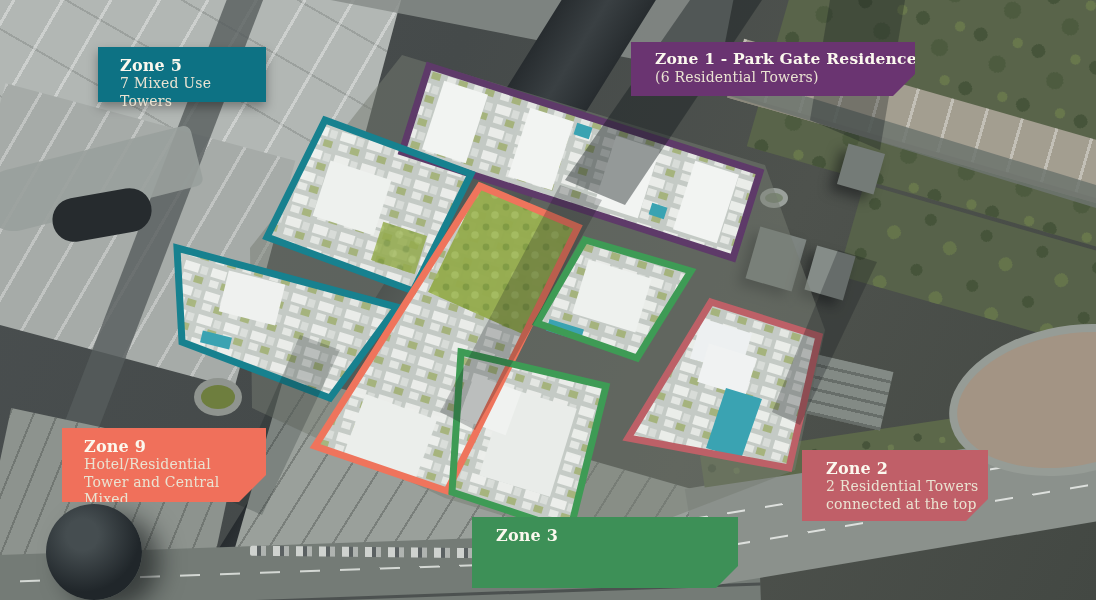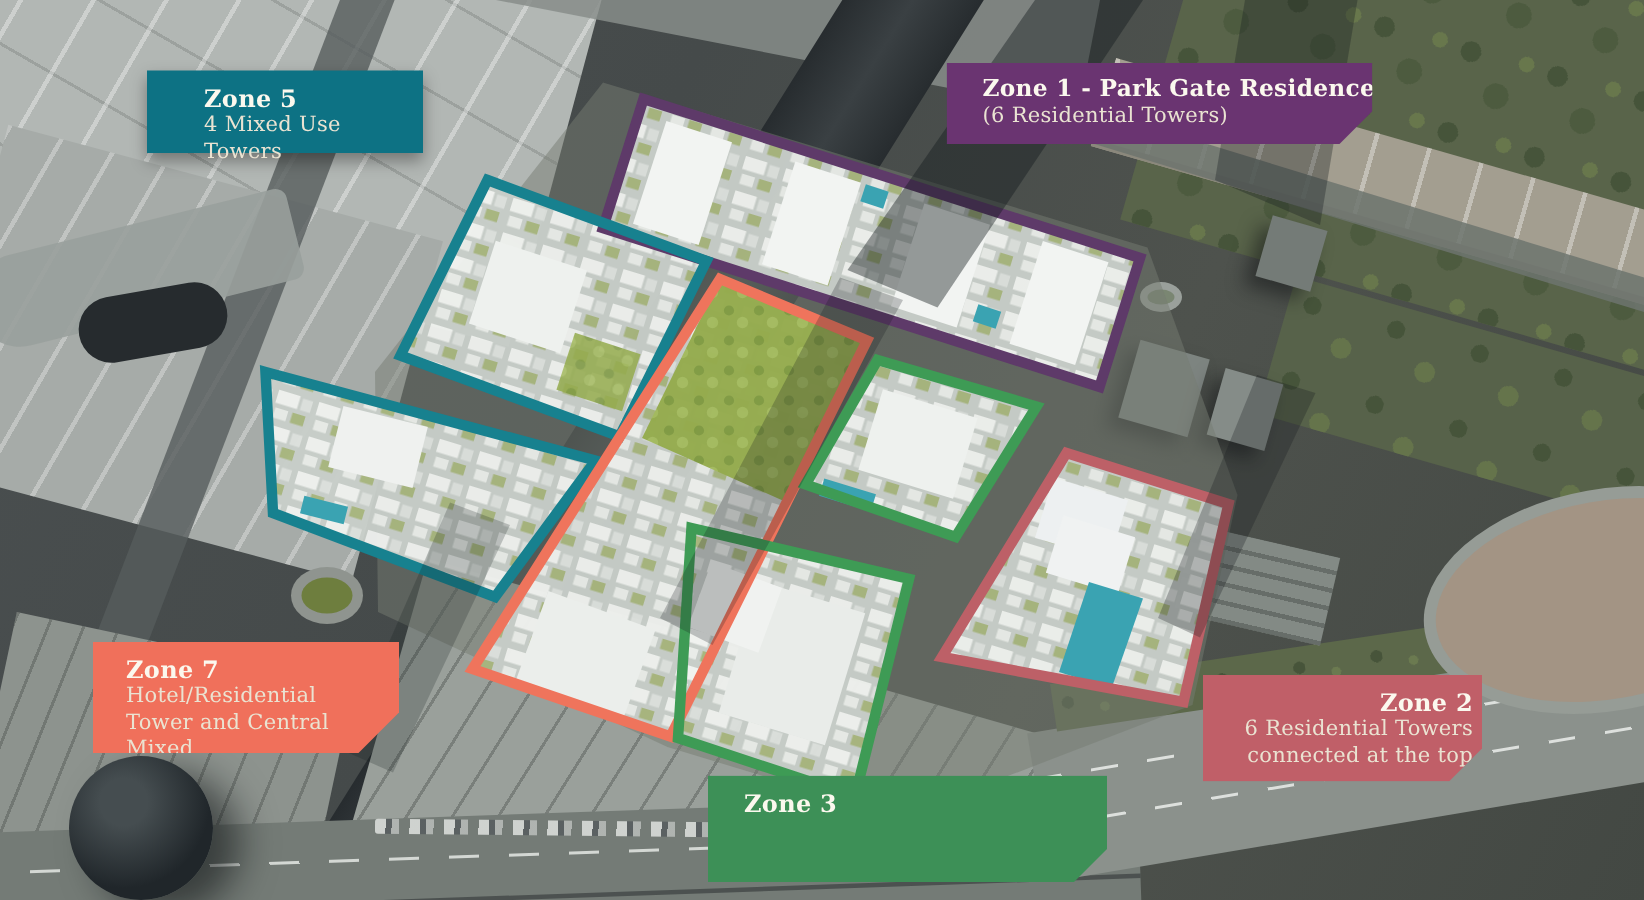--- a/index.html
+++ b/index.html
@@ -70,25 +70,25 @@
             background:radial-gradient(circle at 38% 32%,#454d50 0 18%,#20262a 65%);
             box-shadow:18px 10px 24px rgba(10,12,14,.55);}
   
   .plan{position:absolute;left:0;top:0;width:1096px;height:600px;}
   
   .callout{position:absolute;z-index:5;color:#f8f4e8;letter-spacing:.2px;}
   .callout .t{font-weight:bold;font-size:16px;line-height:1.2;white-space:nowrap;color:#fbf8ee;}
   .callout .s{font-size:14px;line-height:1.24;color:#eae3d2;}
   .chamfer{clip-path:polygon(0 0,100% 0,100% calc(100% - 22px),calc(100% - 22px) 100%,0 100%);}
   .chamfer-lg{clip-path:polygon(0 0,100% 0,100% calc(100% - 27px),calc(100% - 27px) 100%,0 100%);}
-  .c5{left:98px;top:47px;width:184px;height:55px;padding:9px 8px 0 38px;box-sizing:border-box;box-shadow:0 5px 10px rgba(0,0,0,.35);}
+  .c5{left:98px;top:47px;width:168px;height:55px;padding:9px 8px 0 22px;box-sizing:border-box;box-shadow:0 5px 10px rgba(0,0,0,.35);}
   .c1{left:631px;top:42px;width:284px;height:54px;padding:8px 6px 0 24px;box-sizing:border-box;}
   .c1 .t{font-size:15.5px;}
   .c4{left:62px;top:428px;width:204px;height:74px;padding:9px 6px 0 22px;box-sizing:border-box;}
-  .c2{left:802px;top:450px;width:186px;height:71px;padding:9px 6px 0 24px;box-sizing:border-box;text-align:right;}
+  .c2{left:802px;top:450px;width:186px;height:71px;padding:9px 6px 0 24px;box-sizing:border-box;}
   .c3{left:472px;top:517px;width:266px;height:71px;padding:9px 8px 0 24px;box-sizing:border-box;}
 </style>
 </head>
 <body>
 
 <div class="stage">
 
   <div class="bg mall-a"></div>
   <div class="bg mall-b"></div>
   <div class="bg north-roofs"></div>
@@ -183,35 +183,35 @@
       <polygon fill="#141a1d" fill-opacity="0.42" points="690,0 762,0 625,205 565,180"></polygon>
       <polygon fill="#141a1d" fill-opacity="0.24" points="560,185 602,200 475,430 440,412"></polygon>
       <polygon fill="#141a1d" fill-opacity="0.33" points="830,0 905,0 880,150 810,120"></polygon>
       <polygon fill="#141a1d" fill-opacity="0.28" points="838,250 877,262 800,425 772,412"></polygon>
       <polygon fill="#141a1d" fill-opacity="0.22" points="300,335 340,350 262,515 228,500"></polygon>
     </g>
   </svg>
 
   <div class="callout c5" style="background: rgb(13, 114, 132);">
     <div class="t">Zone 5</div>
-    <div class="s">4 Mixed Use Towers</div>
+    <div class="s">7 Mixed Use Towers</div>
   </div>
 
   <div class="callout c1 chamfer" style="background: rgb(106, 52, 113);">
     <div class="t">Zone 1 - Park Gate Residences</div>
     <div class="s">(6 Residential Towers)</div>
   </div>
 
   <div class="callout c4 chamfer-lg" style="background: rgb(240, 112, 91);">
-    <div class="t">Zone 7</div>
+    <div class="t">Zone 9</div>
     <div class="s">Hotel/Residential Tower and Central Mixed</div>
   </div>
 
   <div class="callout c2 chamfer" style="background: rgb(192, 95, 104);">
     <div class="t">Zone 2</div>
-    <div class="s">6 Residential Towers connected at the top</div>
+    <div class="s">2 Residential Towers connected at the top</div>
   </div>
 
   <div class="callout c3 chamfer" style="background: rgb(61, 144, 87);">
     <div class="t">Zone 3</div>
   </div>
 
 </div>
 
 </body></html>

